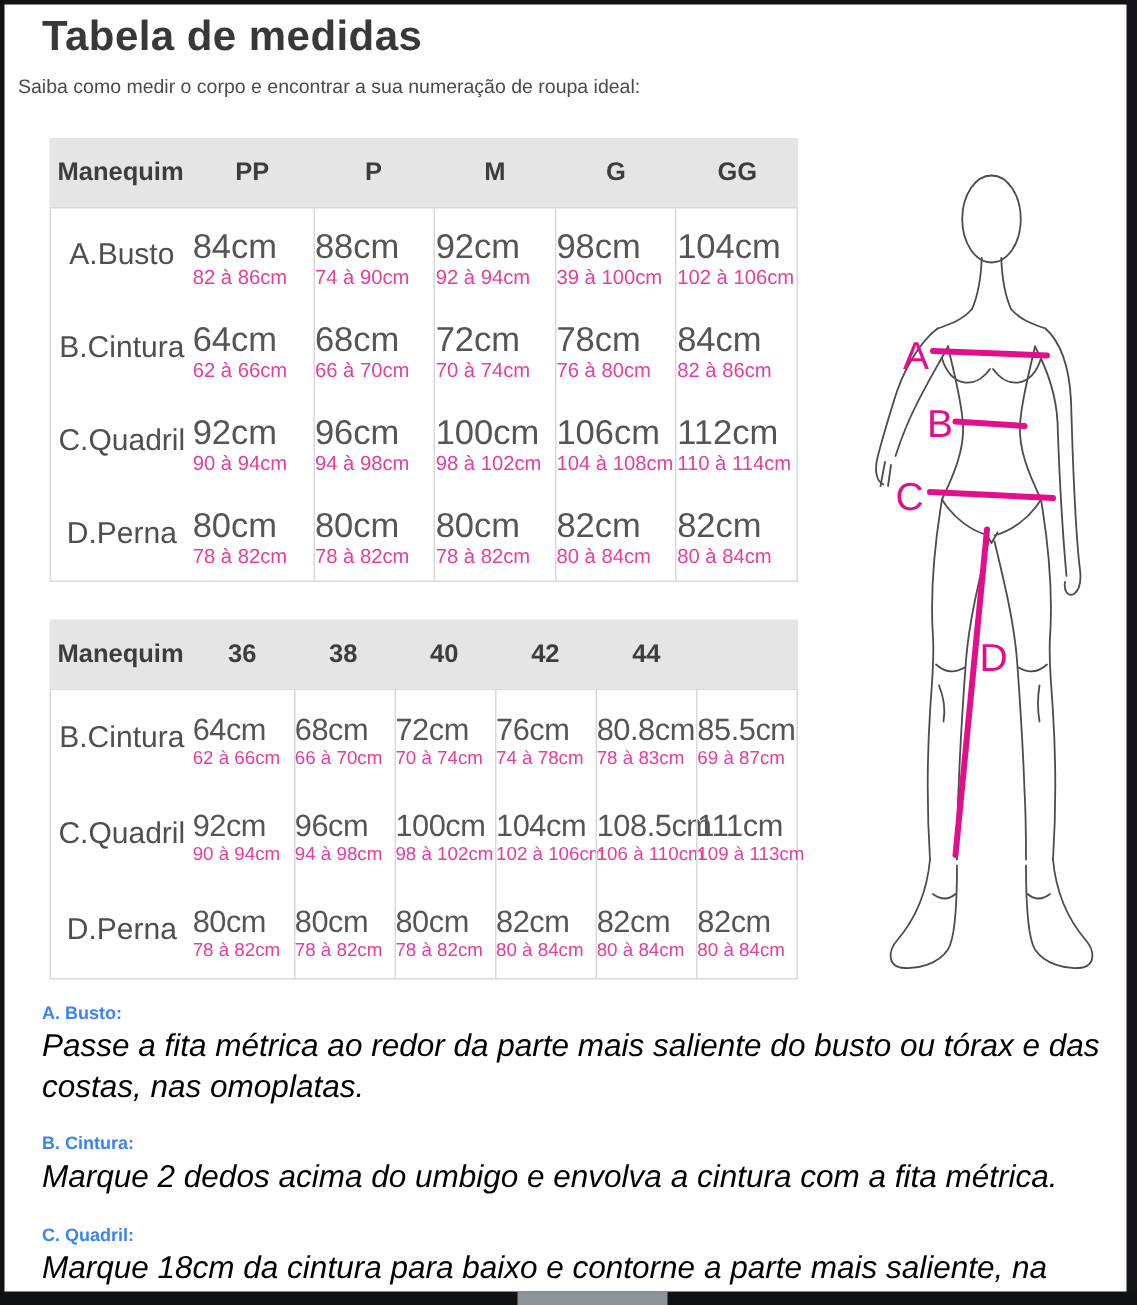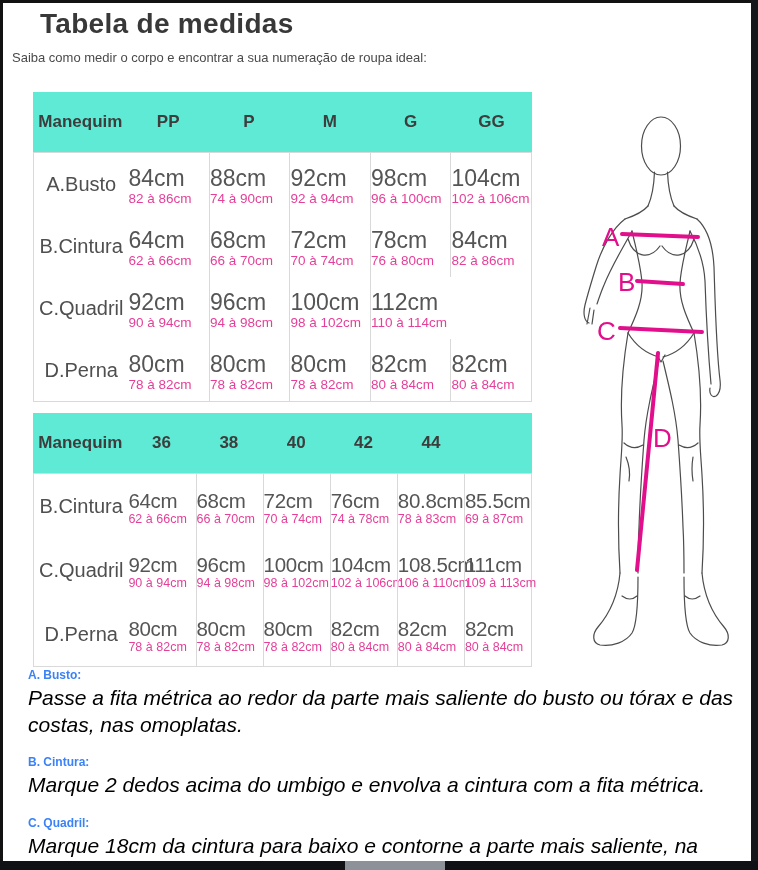--- a/index.html
+++ b/index.html
@@ -11,33 +11,33 @@
     overflow: hidden;
   }
   
   .frame-top    { position:absolute; top:0; left:0; width:100%; height:3px; background:#121212; z-index:9; }
   .frame-left   { position:absolute; top:0; left:0; width:3px; height:100%; background:#121212; z-index:9; }
   .frame-right  { position:absolute; top:0; right:0; width:7px; height:100%; background:#14161a; z-index:9; }
   .frame-bottom { position:absolute; bottom:0; left:0; width:100%; height:9px; background:#101114; z-index:10; }
   .scroll-seg   { position:absolute; bottom:0; left:345px; width:100px; height:9px; background:#8d9298; z-index:11; }
 
   .title {
-    position:absolute; left:40px; top:8px;
+    position:absolute; left:28px; top:8px;
     font-size:28px; font-weight:bold; color:#383838; letter-spacing:.3px;
   }
   .subtitle {
     position:absolute; left:12px; top:50px;
     font-size:13px; color:#4a4a4a;
   }
 
   .table { position:absolute; left:33px; width:499px; }
   #table1 { top:92px; }
   #table2 { top:413px; }
 
-  .thead { display:flex; background:#5eead4; height:60px; }
+  .thead { display:flex; background:#e5e5e5; height:46px; }
   .thead .cell {
     display:flex; align-items:center; justify-content:center;
     font-size:17px; font-weight:bold; color:#3d3d3d;
   }
   .tbody { border:1px solid #d9d9d9; background:#fff; }
   .trow { display:flex; }
   #table1 .trow { height:62px; }
   #table2 .trow { height:64px; }
 
   .cell-label {
@@ -103,21 +103,21 @@
       <div class="cell-data c-t1">
           <div class="val">88cm</div>
           <div class="range">74 à 90cm</div>
         </div>
       <div class="cell-data c-t1">
           <div class="val">92cm</div>
           <div class="range">92 à 94cm</div>
         </div>
       <div class="cell-data c-t1">
           <div class="val">98cm</div>
-          <div class="range">96 à 100cm</div>
+          <div class="range">39 à 100cm</div>
         </div>
       <div class="cell-data c-t1">
           <div class="val">104cm</div>
           <div class="range">102 à 106cm</div>
         </div>
     </div>
     <div class="trow">
       <div class="cell-label c-label">B.Cintura</div>
       <div class="cell-data c-t1">
           <div class="val">64cm</div>
@@ -146,20 +146,24 @@
           <div class="val">92cm</div>
           <div class="range">90 à 94cm</div>
         </div>
       <div class="cell-data c-t1">
           <div class="val">96cm</div>
           <div class="range">94 à 98cm</div>
         </div>
       <div class="cell-data c-t1">
           <div class="val">100cm</div>
           <div class="range">98 à 102cm</div>
+        </div>
+      <div class="cell-data c-t1">
+          <div class="val">106cm</div>
+          <div class="range">104 à 108cm</div>
         </div>
       <div class="cell-data c-t1">
           <div class="val">112cm</div>
           <div class="range">110 à 114cm</div>
         </div>
     </div>
     <div class="trow">
       <div class="cell-label c-label">D.Perna</div>
       <div class="cell-data c-t1">
           <div class="val">80cm</div>

